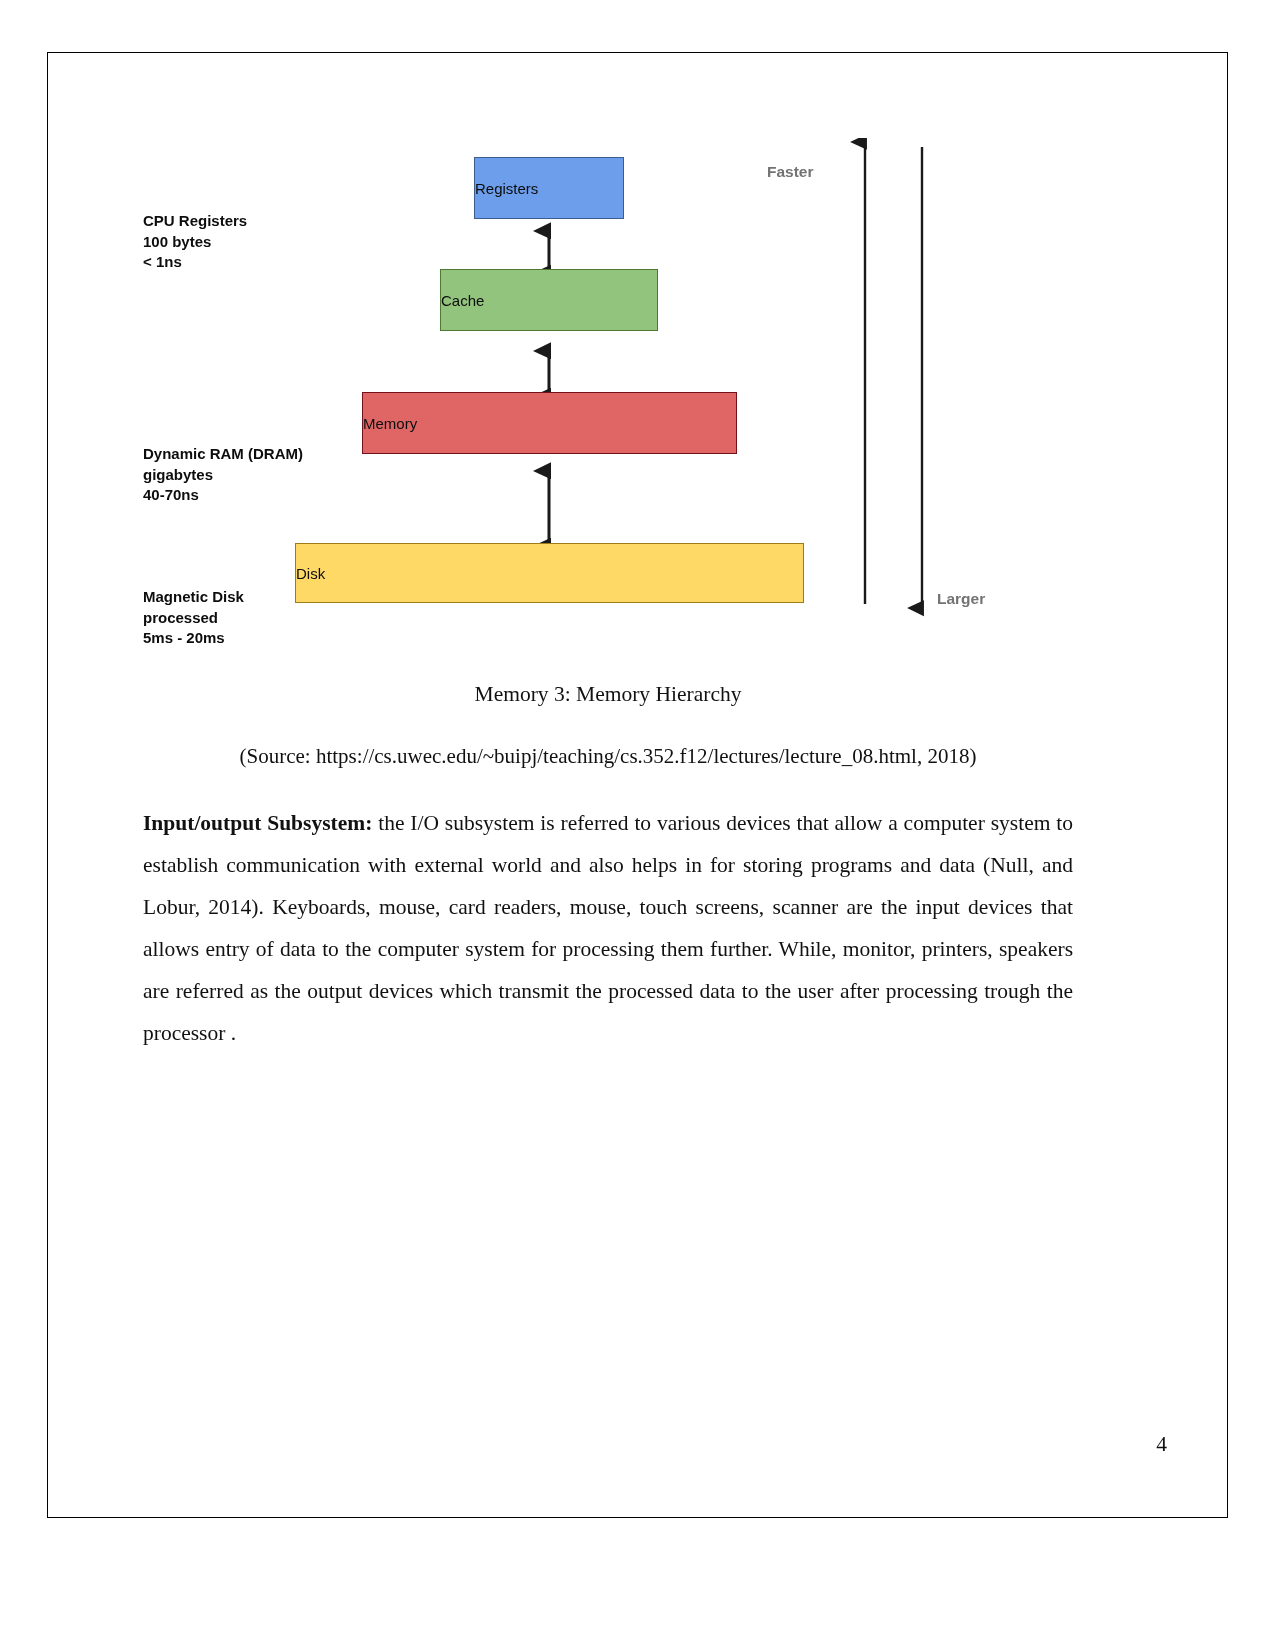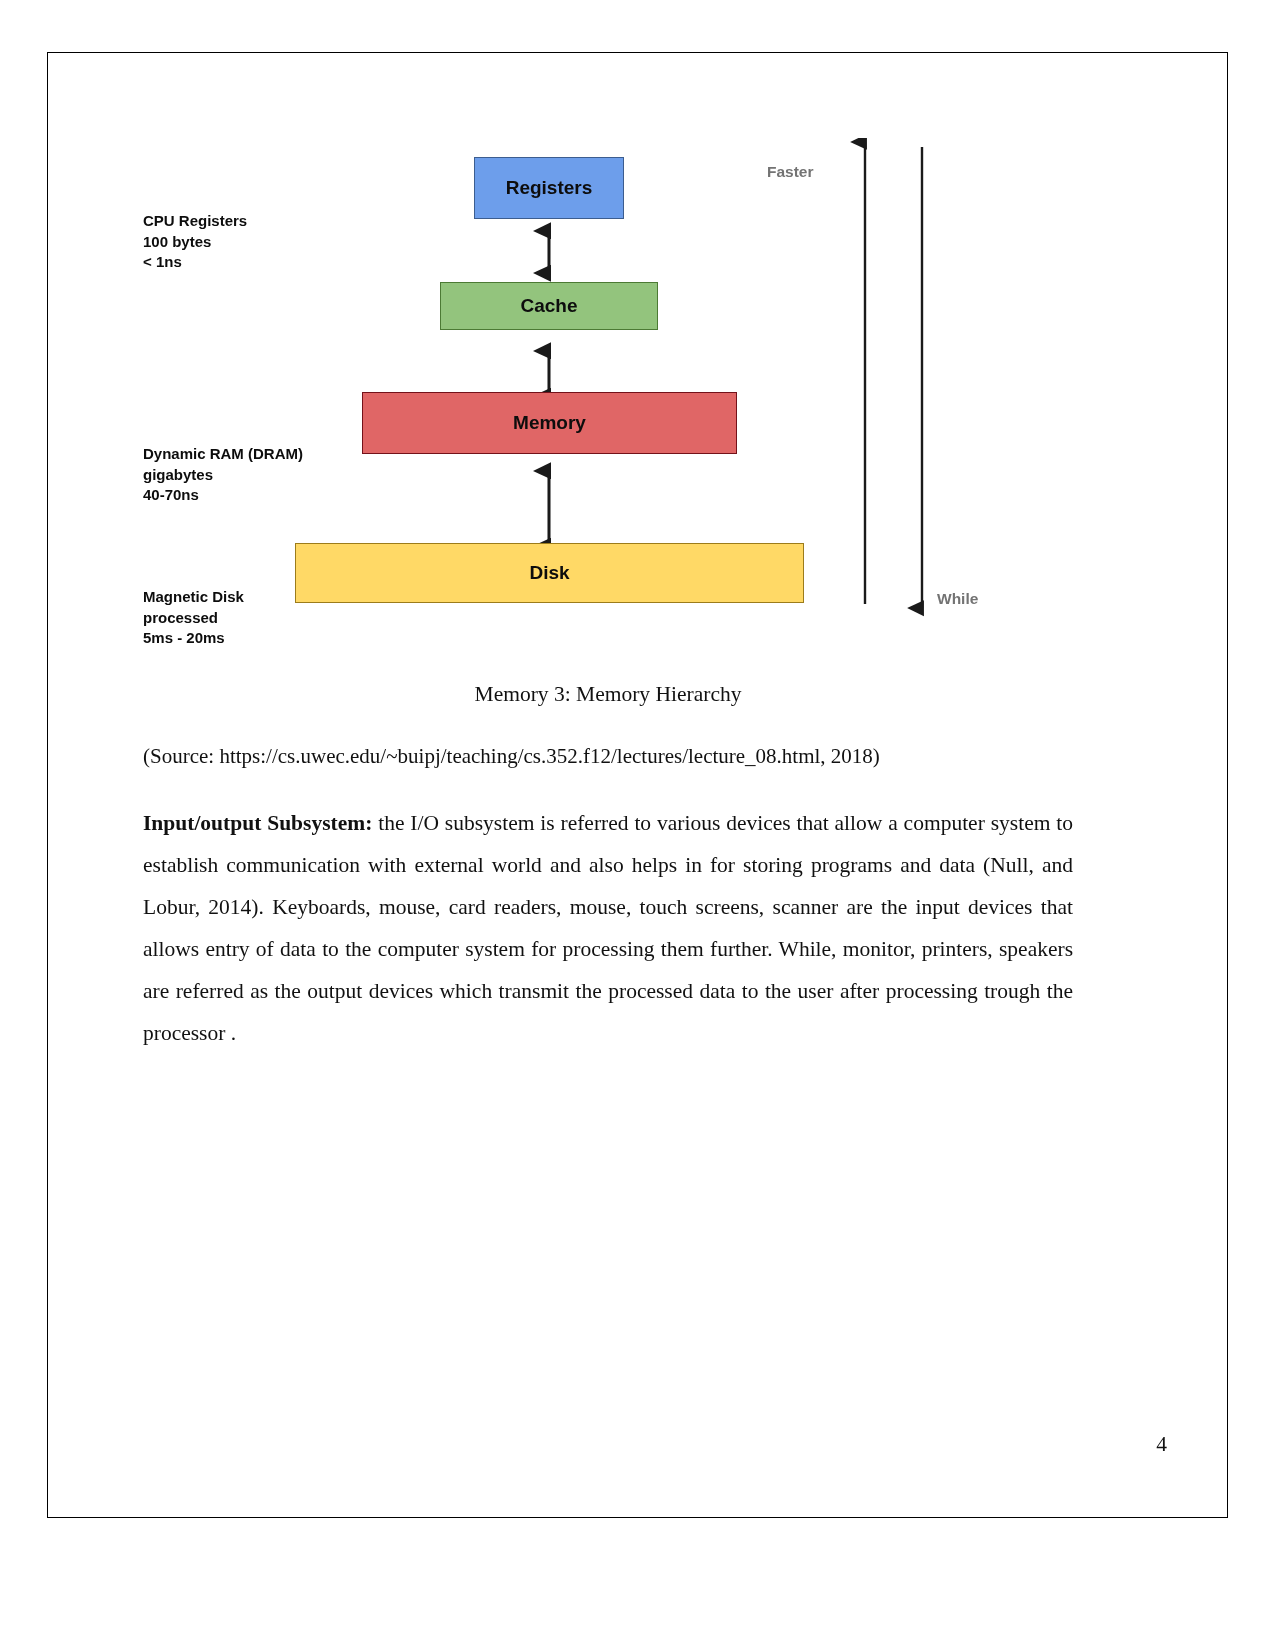--- a/index.html
+++ b/index.html
@@ -58,21 +58,21 @@
     font-size: 21.5px;
     line-height: 32px;
     text-align: center;
     color: #111111;
     margin: 0;
   }
   .source-line {
     font-family: "Liberation Serif", serif;
     font-size: 21px;
     line-height: 32px;
-    text-align: left;
+    text-align: center;
     color: #111111;
     margin: 0;
   }
 
   
   #figure {
     position: relative;
     width: 930px;
     height: 505px;
     margin: 0;
@@ -86,24 +86,23 @@
     line-height: 20.5px;
     color: #0d0d0d;
     white-space: nowrap;
   }
 
   .tier-box {
     position: absolute;
     box-sizing: border-box;
     display: flex;
     align-items: center;
-    justify-content: center;
     font-family: "Liberation Sans", sans-serif;
-    font-weight: bold;
-    font-size: 19px;
+    font-weight: normal;
+    font-size: 15px;
     color: #0d0d0d;
   }
 
   .side-label {
     position: absolute;
     font-family: "Liberation Sans", sans-serif;
     font-weight: bold;
     font-size: 15.5px;
     color: #737373;
     white-space: nowrap;
@@ -177,35 +176,35 @@
 
         <line x1="722" y1="466" x2="722" y2="4" stroke="#1a1a1a" stroke-width="2.4" marker-end="url(#arrowhead-up)"></line>
 
         <line x1="779" y1="9" x2="779" y2="470" stroke="#1a1a1a" stroke-width="2.4" marker-end="url(#arrowhead-down)"></line>
       </svg>
 
       <div class="tier-box" style="left:331px; top:19px; width:150px; height:62px; background:#6d9eeb; border:1.6px solid #3c5d8f;">
         <span>Registers</span>
       </div>
 
-      <div class="tier-box" style="left:297px; top:144px; width:218px; height:48px; background:#93c47d; border:1.6px solid #4c7a34;">
+      <div class="tier-box" style="left:297px; top:131px; width:218px; height:62px; background:#93c47d; border:1.6px solid #4c7a34;">
         <span>Cache</span>
       </div>
 
       <div class="tier-box" style="left:219px; top:254px; width:375px; height:62px; background:#e06666; border:1.8px solid #73121a;">
         <span>Memory</span>
       </div>
 
       <div class="tier-box" style="left:152px; top:405px; width:509px; height:60px; background:#ffd966; border:1.6px solid #9c7c1b;">
         <span>Disk</span>
       </div>
 
       <div class="side-label" style="left:624px; top:25px;">Faster</div>
 
-      <div class="side-label" style="left:794px; top:452px;">While</div>
+      <div class="side-label" style="left:794px; top:452px;">Larger</div>
 
     </div>
 
     <p class="caption" style="margin-top:35px;">Memory 3: Memory Hierarchy</p>
 
     <p class="source-line" style="margin-top:30px;">(Source: https://cs.uwec.edu/~buipj/teaching/cs.352.f12/lectures/lecture_08.html, 2018)</p>
 
     <p class="para" style="margin-top:30px;"><b>Input/output Subsystem:</b><span> the I/O subsystem is referred to various devices that allow a computer system to establish communication with external world and also helps in for storing programs and data (Null, and Lobur, 2014). Keyboards, mouse, card readers, mouse, touch screens, scanner are the input devices that allows entry of data to the computer system for processing them further. While, monitor, printers, speakers are referred as the output devices which transmit the processed data to the user after processing trough the processor .</span></p>
 
   </div>

